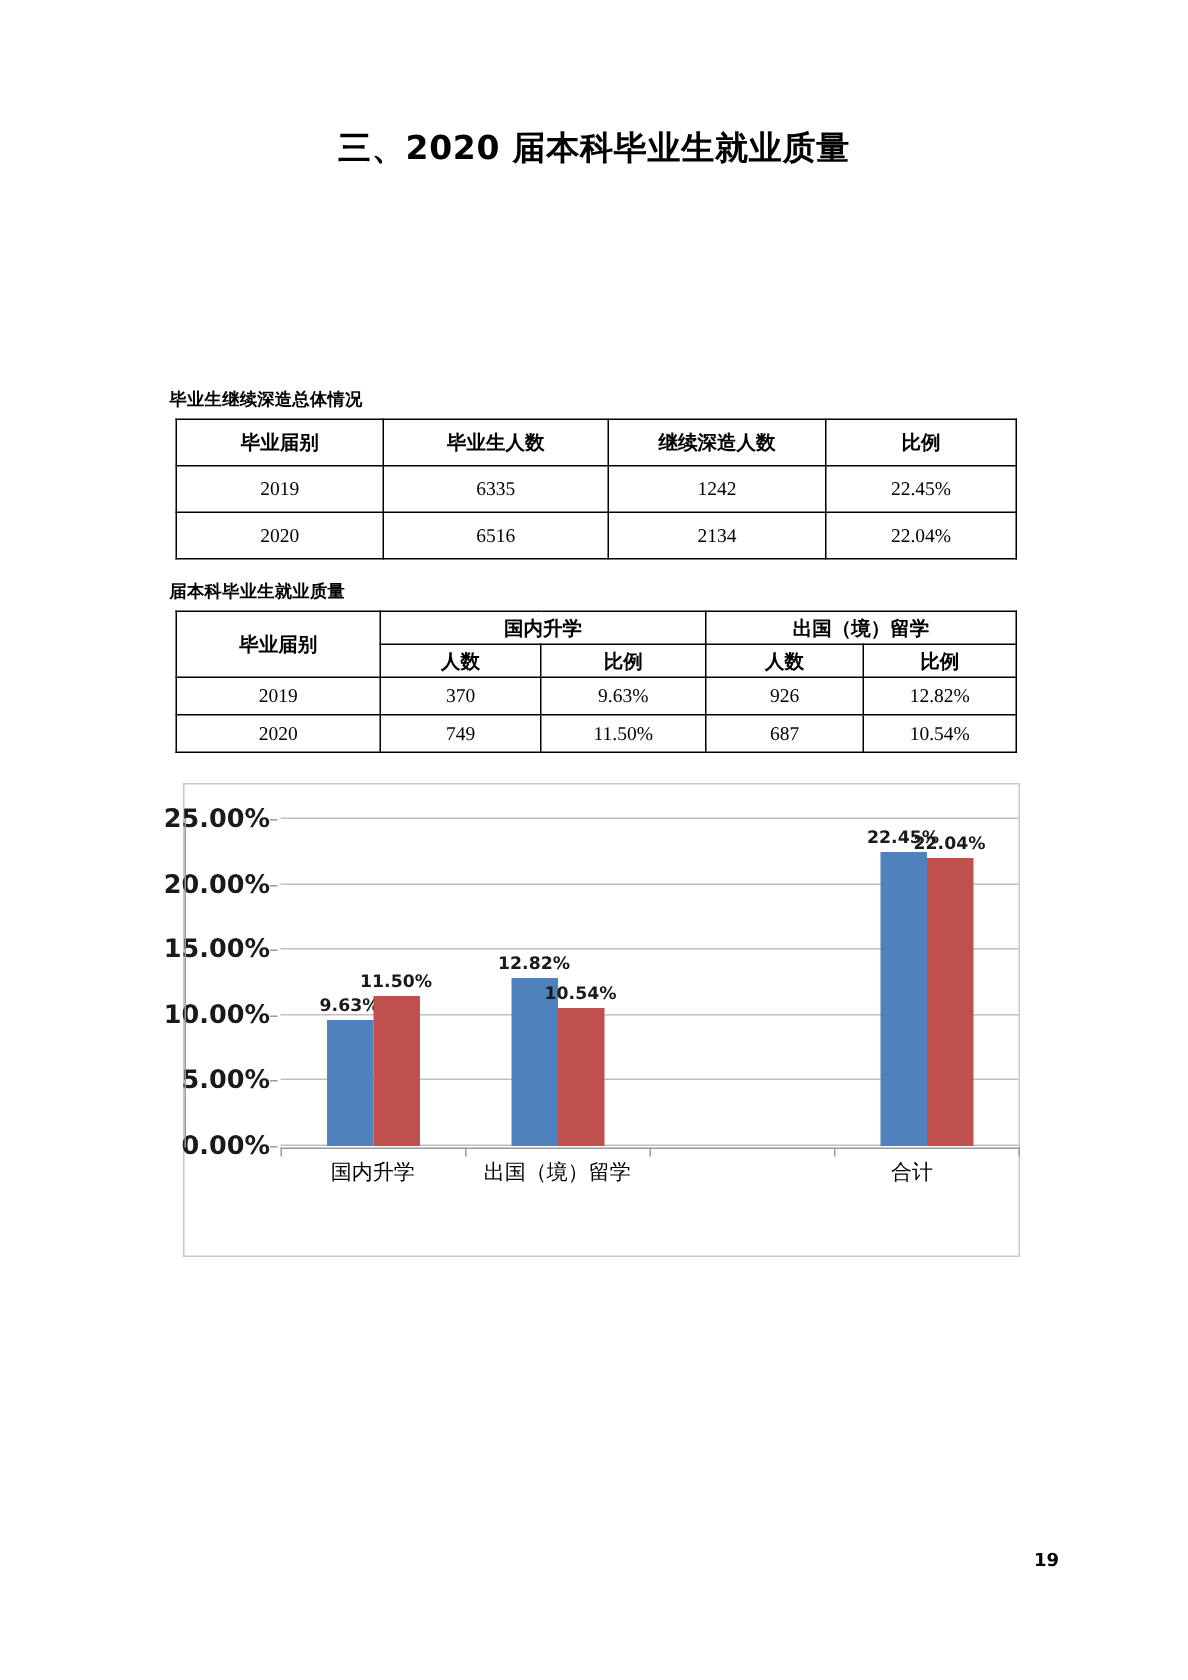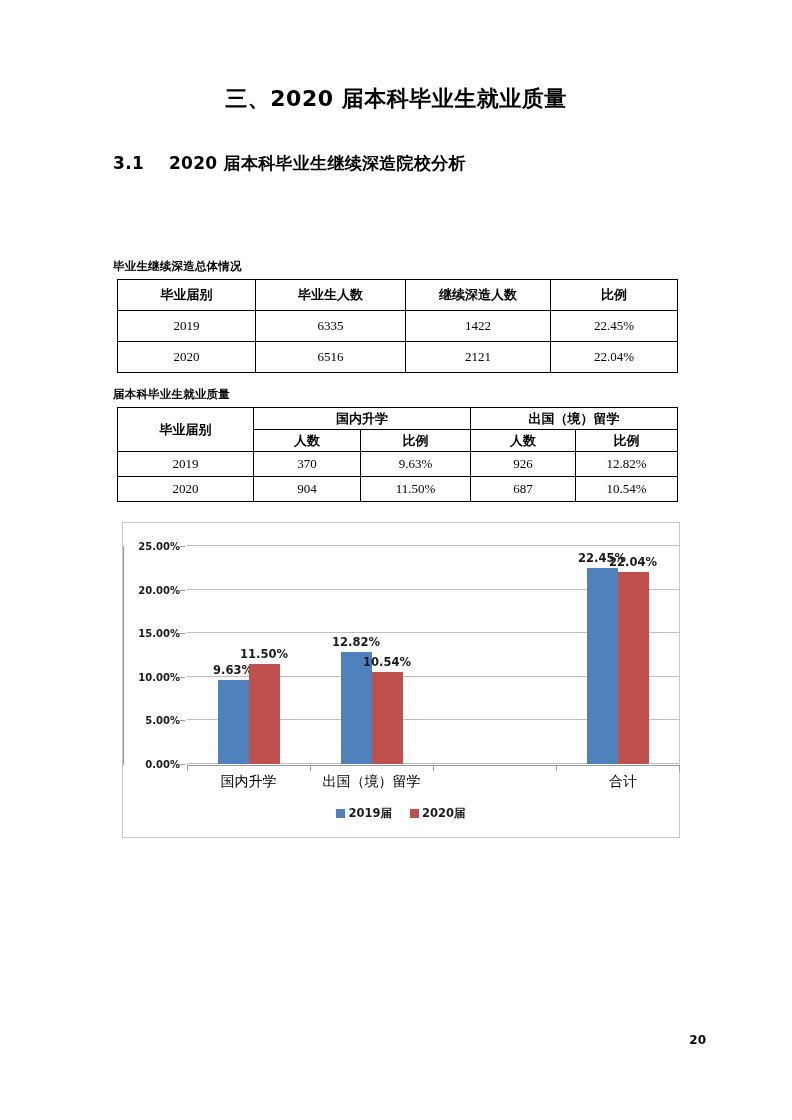--- a/index.html
+++ b/index.html
@@ -131,21 +131,21 @@
     left: -5px;
     width: 5px;
     height: 1px;
     background: #9a9a9a;
   }
   .ylabel {
     position: absolute;
     right: 0;
     transform: translateY(-50%);
     font-family: "DejaVu Sans", "Liberation Sans", sans-serif;
-    font-size: 10px;
+    font-size: 17px;
     font-weight: bold;
     color: #1a1a1a;
     white-space: nowrap;
   }
   .ylabels-wrap {
     position: absolute;
     left: 0;
     top: 23px;
     width: 57px;
     height: 219px;
@@ -236,21 +236,20 @@
     color: #000;
   }
 </style>
 </head>
 <body>
 
 <div class="page">
 
   <div class="doc-title">三、2020 届本科毕业生就业质量</div>
 
-  <div class="h2">3.1    2020 届本科毕业生继续深造院校分析</div>
 
 
   <div class="table-caption" id="cap1">毕业生继续深造总体情况</div>
 
   <table class="doc-table" id="table1">
     <colgroup>
       <col style="width:138px">
       <col style="width:150px">
       <col style="width:145px">
       <col style="width:127px">
@@ -260,27 +259,27 @@
         <th>毕业届别</th>
         <th>毕业生人数</th>
         <th>继续深造人数</th>
         <th>比例</th>
       </tr>
     </thead>
     <tbody>
       <tr>
         <td>2019</td>
         <td>6335</td>
-        <td>1422</td>
+        <td>1242</td>
         <td>22.45%</td>
       </tr>
       <tr>
         <td>2020</td>
         <td>6516</td>
-        <td>2121</td>
+        <td>2134</td>
         <td>22.04%</td>
       </tr>
     </tbody>
   </table>
 
   <div class="table-caption" id="cap2">届本科毕业生就业质量</div>
 
   <table class="doc-table" id="table2">
     <colgroup>
       <col style="width:136px">
@@ -305,21 +304,21 @@
     <tbody>
       <tr class="drow">
         <td>2019</td>
         <td>370</td>
         <td>9.63%</td>
         <td>926</td>
         <td>12.82%</td>
       </tr>
       <tr class="drow">
         <td>2020</td>
-        <td>904</td>
+        <td>749</td>
         <td>11.50%</td>
         <td>687</td>
         <td>10.54%</td>
       </tr>
     </tbody>
   </table>
 
   <div class="chart-frame">
     <div class="ylabels-wrap" id="ylabels">
         <div class="ylabel" style="bottom: auto; top: 218px;">0.00%</div>
@@ -360,20 +359,19 @@
         <div class="xtick" style="left: 0px;"></div>
         <div class="xtick" style="left: 123px;"></div>
         <div class="xtick" style="left: 246px;"></div>
         <div class="xtick" style="left: 369px;"></div>
         <div class="xtick" style="left: 492px;"></div>
         <div style="position: absolute; left: 0px; top: 0px; width: 493px; height: 1px; background: rgb(154, 154, 154);"></div>
       </div>
     <div class="xcatlabels" id="xcats">
         <div class="xcat" style="left: 61.5px;">国内升学</div>
         <div class="xcat" style="left: 184.5px;">出国（境）留学</div>
-        <div class="xcat" style="left: 436px;">合计</div>
+        <div class="xcat" style="left: 421px;">合计</div>
       </div>
-    <div class="legend" id="legend"><span class="legend-item"><span class="legend-swatch" style="background: rgb(79, 129, 189);"></span><span class="legend-text">2019届</span></span><span class="legend-item"><span class="legend-swatch" style="background: rgb(192, 80, 77);"></span><span class="legend-text">2020届</span></span></div>
   </div>
 
-  <div class="page-number">20</div>
+  <div class="page-number">19</div>
 
 </div>
 
 </body></html>

